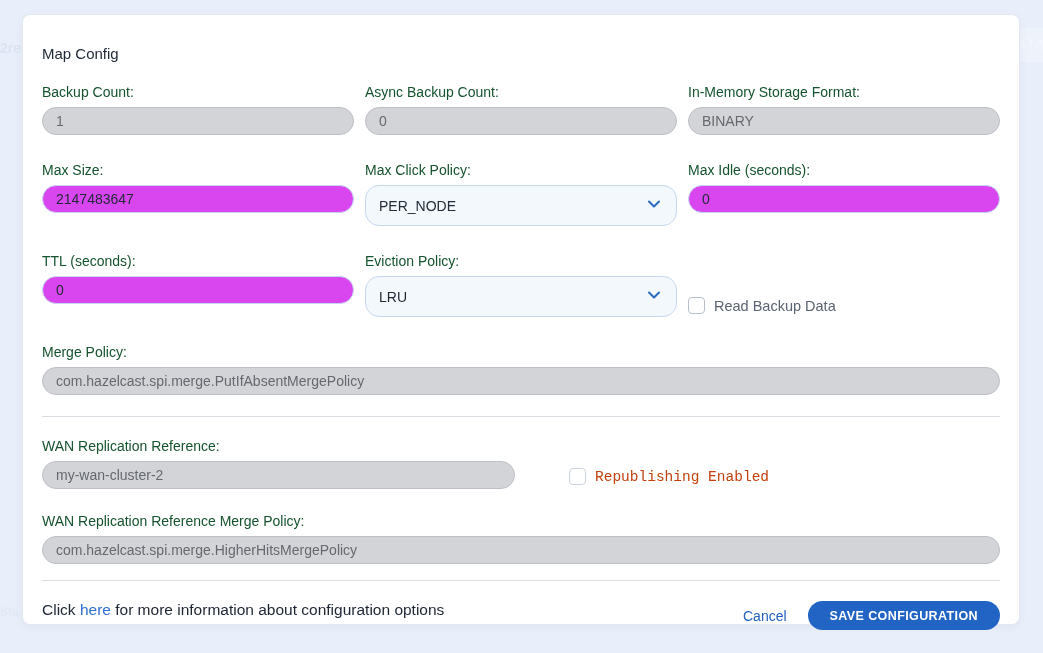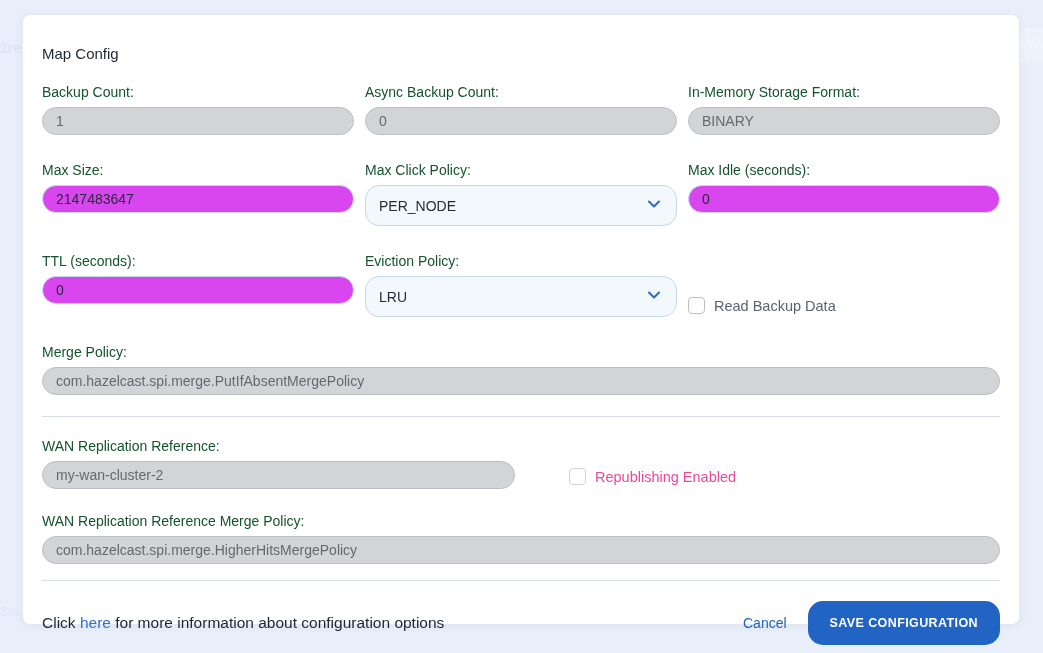--- a/index.html
+++ b/index.html
@@ -44,38 +44,38 @@
   }
   .select svg { flex:none; margin-right:1px; }
 
   .checkbox-group { display:flex; align-items:center; gap:9px; }
   .checkbox {
     width:17px; height:17px; border-radius:4px; background:#fff;
     border:1.5px solid #b7bfcb; flex:none;
   }
   .checkbox-label { font-size:14.5px; color:#5a6372; }
   .checkbox-group--disabled .checkbox { border-color:#ccd3dd; }
-  .checkbox-group--disabled .checkbox-label { color:#ec4899; }
+  .checkbox-group--disabled .checkbox-label { color:#c2410c;font-family:Liberation Mono, monospace; }
 
   .field--full { margin-bottom:0; }
   hr.divider { border:none; border-top:1px solid #d9dde4; }
   .divider--1 { margin:21px 0 21px 0; }
   .divider--2 { margin:16px 0 0 0; }
 
   .wan-row { display:flex; align-items:flex-end; margin-bottom:24px;gap:40px; }
   .wan-row .field { width:473px; }
   .wan-row .checkbox-group { margin-left:14px; margin-bottom:4px; }
 
-  .footer { display:flex; align-items:center; justify-content:space-between; margin-top:20px; }
+  .footer { display:flex; align-items:flex-start; justify-content:space-between; margin-top:20px; }
   .footer-info { font-size:15.5px; color:#1d2533; }
   .footer-link { color:#2e6fd1; text-decoration:none; cursor:pointer; }
   .footer-actions { display:flex; align-items:center; }
   .cancel-link { color:#2160c0; font-size:14px; text-decoration:none; margin-right:21px; cursor:pointer; }
   .save-btn {
-    height:44px; padding:0 22px; border:none; border-radius:15px;
+    height:29px; padding:0 22px; border:none; border-radius:15px;
     background:#2264c4; color:#ffffff; font-size:12.5px; font-weight:700;
     letter-spacing:.4px; font-family:"Liberation Sans", sans-serif; cursor:pointer;
   }
 </style>
 </head>
 <body>
 
 <div class="bg-band"></div>
 <span class="bg-frag bg-frag--lt">2re</span>
 <span class="bg-frag bg-frag--rt">ATA</span>

